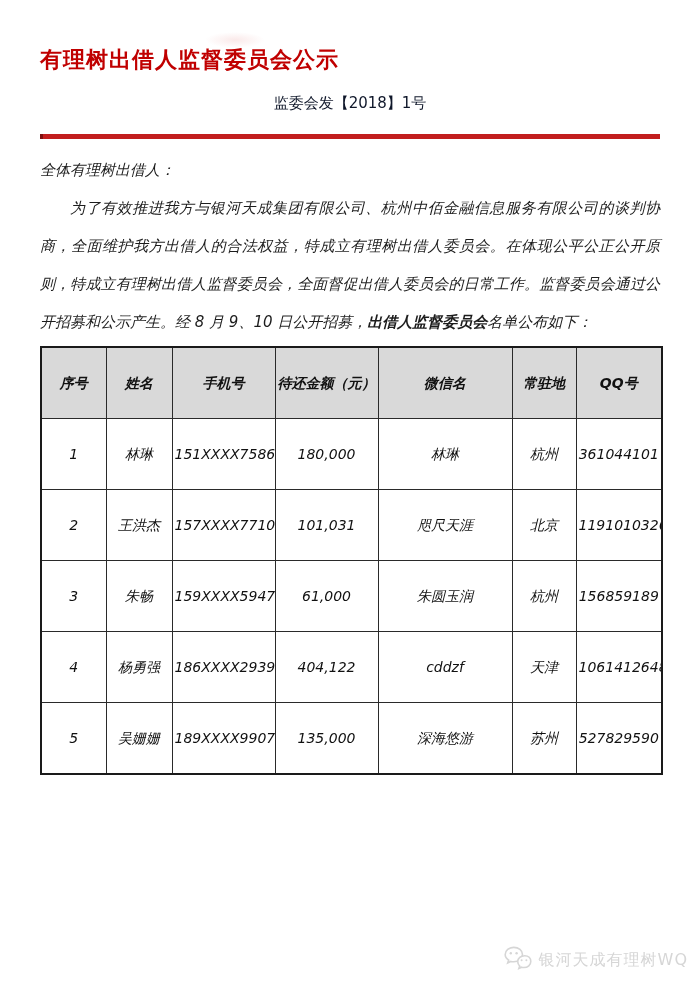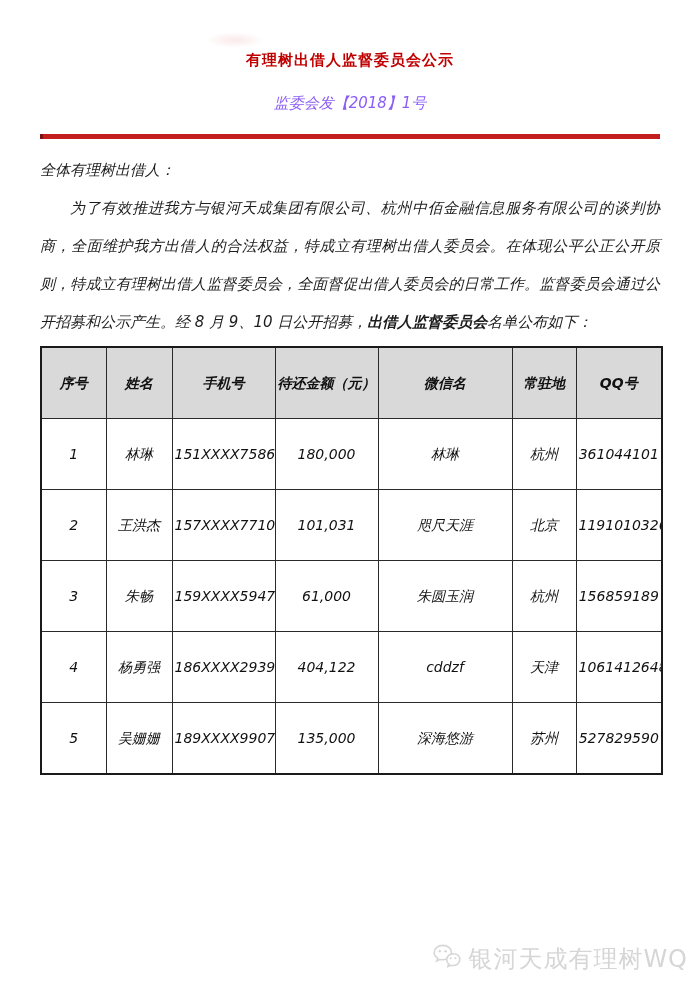--- a/index.html
+++ b/index.html
@@ -3,27 +3,27 @@
 <meta charset="utf-8">
 <style>
   * { margin:0; padding:0; box-sizing:border-box; }
   html,body { background:#ffffff; }
   body { font-family:"DejaVu Sans","Liberation Sans",sans-serif; }
   .page {
     position:relative; width:700px; height:989px; background:#ffffff;
     overflow:hidden; margin:0 auto;
   }
   .doc-title {
-    margin:46px 40px 0; text-align:center;
-    color:#c00000; font-size:15px; font-weight:bold; letter-spacing:1px;
+    margin:46px 40px 0; 
+    color:#c00000; font-size:22px; font-weight:bold; letter-spacing:1px;
     line-height:28px;
   }
   .doc-number {
     margin-top:20px; text-align:center;
-    color:#8b5cf6; font-size:15px; line-height:18px;font-style:italic;
+    color:#0f172a; font-size:15px; line-height:18px;
   }
   .red-rule {
     margin:22px 40px 0; height:5px; background:#c21e1e;
     border-left:3px solid #7e1010;
   }
   .artifact {
     position:absolute; left:205px; top:32px; width:60px; height:16px;
     background:radial-gradient(ellipse at center, rgba(225,120,120,0.16), rgba(225,120,120,0) 70%);
     pointer-events:none;
   }
@@ -42,21 +42,21 @@
     font-size:14px; color:#111; padding:16px 2px;
     overflow:hidden; white-space:nowrap;
   }
   .roster-table th { background:#d9d9d9; font-weight:bold; height:33px; }
   .roster-table td { height:36px; background:#ffffff; }
   .tail-paragraphs { margin-top:7px; line-height:37px; }
   .tail-paragraphs .para { margin-top:0; }
   .watermark {
     position:absolute; right:12px; bottom:14px;
     display:flex; align-items:center; gap:6px;
-    color:#d6d6d6; font-size:24px; letter-spacing:1px;
+    color:#d6d6d6; font-size:16px; letter-spacing:1px;
     text-shadow:0 1px 0 #ffffff;
   }
   .wechat-icon { display:inline-block; }
 </style>
 </head>
 <body>
 
 <div class="page">
 
   <div class="artifact"></div>

